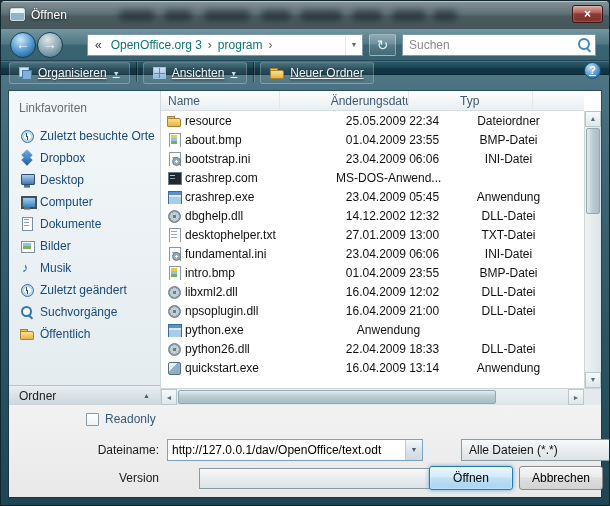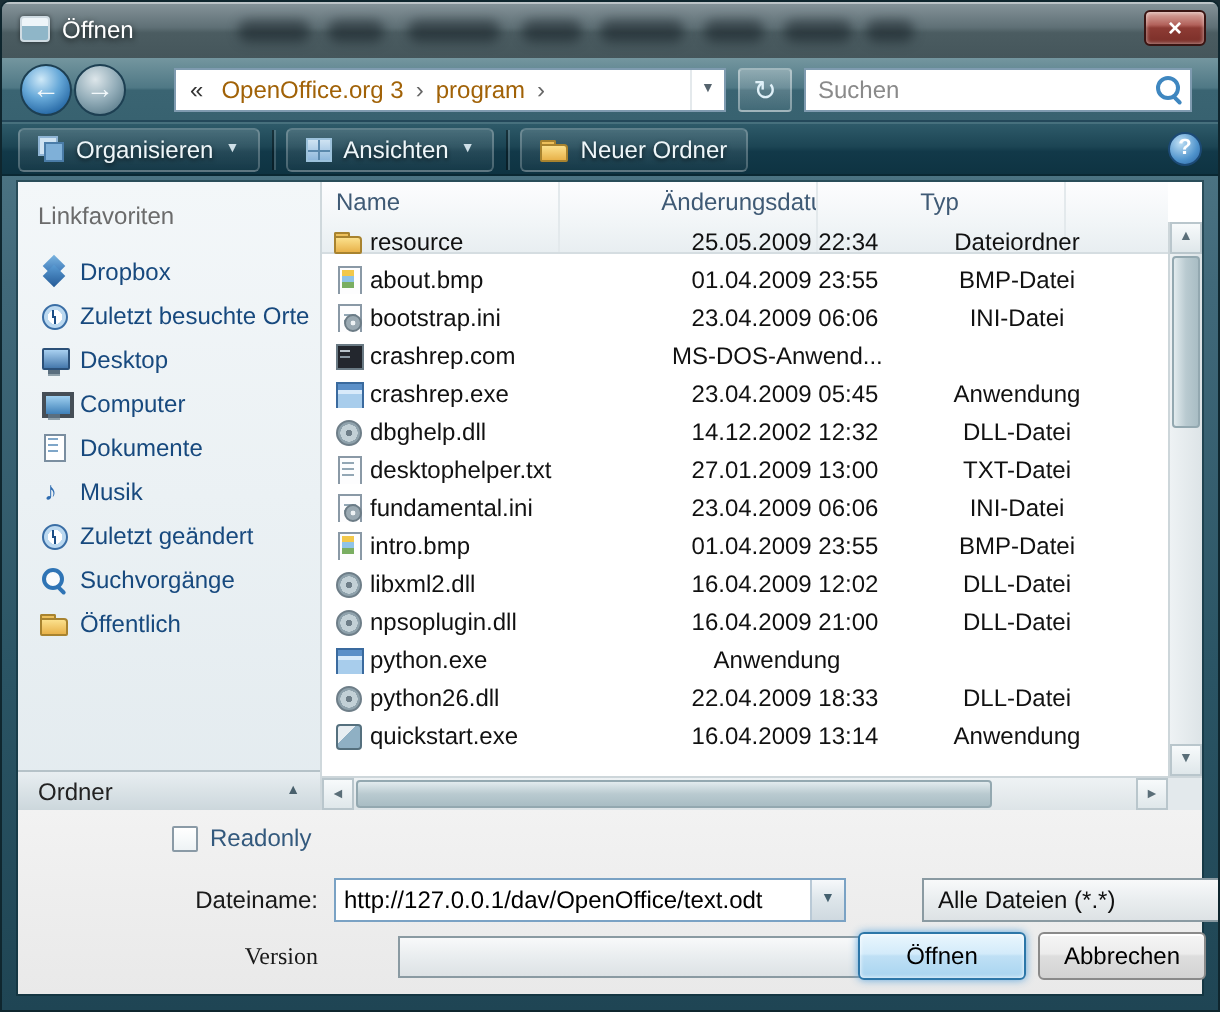--- a/index.html
+++ b/index.html
@@ -31,41 +31,41 @@
   .navbar { position:absolute; top:28px; left:0; right:0; height:32px;
             background:linear-gradient(180deg,#74969f 0,#4f7885 48%,#3a6472 52%,#386270 100%);
             border-bottom:1px solid #24485a; }
   .nav-circle { position:absolute; top:3px; width:26px; height:26px; border-radius:50%; border:1px solid #1d3f52;
                 color:#f2f8fb; font-size:14px; line-height:23px; text-align:center; }
   .nav-back { left:9px; background:radial-gradient(circle at 40% 28%,#cfe9f8 0%,#66a8d8 42%,#2a6ca8 78%,#17507e 100%); }
   .nav-fwd  { left:36px; background:radial-gradient(circle at 40% 28%,#dde6ea 0%,#93adb9 48%,#5c7d8c 85%); }
   .breadcrumb { position:absolute; left:86px; top:5px; width:276px; height:22px; background:#fff;
                 border:1px solid #7f9bb0; display:flex; align-items:center; }
   .bc-overflow { padding:0 5px 0 7px; color:#333; }
-  .bc-seg { padding:0 4px; color:#a16207; }
+  .bc-seg { padding:0 4px; color:#0f766e; }
   .bc-sep { padding:0 2px; color:#666; }
   .bc-caret { margin-left:auto; width:17px; height:100%; border-left:1px solid #e4e9ec; color:#55636d;
               font-size:7px; text-align:center; line-height:20px; }
   .refresh-btn { position:absolute; left:368px; top:5px; width:27px; height:22px; border:1px solid rgba(255,255,255,.35);
                  border-radius:2px; background:linear-gradient(180deg,rgba(255,255,255,.28),rgba(255,255,255,.05));
                  color:#dff0f8; text-align:center; line-height:20px; font-size:14px; }
   .searchbox { position:absolute; left:401px; top:5px; width:194px; height:22px; background:#fff;
                border:1px solid #7f9bb0; display:flex; align-items:center; }
   .searchbox input { flex:1; min-width:0; border:none; outline:none; padding:0 6px; font:12px "Liberation Sans",sans-serif; color:#333; background:transparent; }
   .searchbox input::placeholder { color:#8a8a8a; }
   .search-glyph { width:20px; height:20px; position:relative; flex:none; }
   .search-glyph::before { content:""; position:absolute; left:3px; top:3px; width:8px; height:8px;
                           border:2px solid #3f87c0; border-radius:50%; }
   .search-glyph::after { content:""; position:absolute; left:12px; top:12px; width:6px; height:2px;
                          background:#3f87c0; transform:rotate(45deg); transform-origin:0 0; border-radius:1px; }
 
   
-  .toolbar { position:absolute; top:60px; left:0; right:0; height:27px; display:flex; align-items:center; padding:0 8px;
+  .toolbar { position:absolute; top:60px; left:0; right:0; height:14px; display:flex; padding:0 8px;
              background:linear-gradient(180deg,#2e5a69 0,#1c4554 45%,#123949 55%,#0e3342 100%);
-             border-top:1px solid #47707d; border-bottom:1px solid #0a2833; color:#eef6f9; }
+             border-top:1px solid #47707d; border-bottom:1px solid #0a2833; color:#eef6f9;text-decoration:underline; }
   .tb-btn { display:flex; align-items:center; gap:6px; height:22px; padding:0 9px; border:1px solid rgba(255,255,255,.22);
             border-radius:3px; background:linear-gradient(180deg,rgba(255,255,255,.15),rgba(255,255,255,.03)); }
   .tb-sep { width:1px; height:20px; background:rgba(0,0,0,.4); box-shadow:1px 0 0 rgba(255,255,255,.18); margin:0 6px; }
   .tb-caret { font-size:7px; color:#cfe0e8; }
   .tb-label { text-shadow:0 1px 2px rgba(0,0,0,.6); white-space:nowrap; }
   .organize-glyph { width:13px; height:13px; position:relative; }
   .organize-glyph::before { content:""; position:absolute; left:0; top:0; width:8px; height:8px; background:#cfe3f2; border:1px solid #8fb4d4; }
   .organize-glyph::after  { content:""; position:absolute; right:0; bottom:0; width:8px; height:8px; background:#7fb0d8; border:1px solid #4a7ca8; }
   .views-glyph { width:13px; height:12px; position:relative; border:1px solid #9cc2dc; background:linear-gradient(180deg,#cfe3f2,#8fb8dc); }
   .views-glyph::before { content:""; position:absolute; left:5px; top:0; bottom:0; width:1px; background:#5a88ac; }
@@ -85,21 +85,21 @@
   .sb-title { position:absolute; left:10px; top:10px; color:#6b6b6b; }
   .sb-items { position:absolute; top:34px; left:0; right:0; }
   .sitem { display:flex; align-items:center; gap:6px; height:22px; padding-left:11px; color:#17497e; white-space:nowrap; }
   .si { width:14px; height:14px; position:relative; flex:none; display:inline-block; }
   .sb-folders { position:absolute; bottom:0; left:0; right:0; height:20px; display:flex; align-items:center; padding:0 10px;
                 background:linear-gradient(180deg,#e8eef1,#ccd7dc); border-top:1px solid #b5c2c8; color:#222; }
   .sb-folders .arrow { margin-left:auto; font-size:7px; color:#49606c; }
 
   
   .files { flex:1; background:#fff; position:relative; }
-  .fheader { position:absolute; top:0; left:0; right:17px; height:36px; display:flex; color:#3f5a75;
+  .fheader { position:absolute; top:0; left:0; right:17px; height:20px; display:flex; color:#3f5a75;
              background:linear-gradient(180deg,#fdfdfe,#f1f5f7 60%,#e8eef1); border-bottom:1px solid #d5dde1;gap:44px; }
   .hcell { padding:3px 0 0 7px; height:100%; border-right:1px solid #e3e9ec; white-space:nowrap; overflow:hidden; }
   .h-name{width:168px;} .h-date{width:120px;} .h-type{width:112px;} .h-size{flex:1; border-right:none;}
   .rows { position:absolute; top:20px; left:0; right:17px; bottom:17px; overflow:hidden;text-align:center; }
   .frow { display:flex; height:19px; align-items:center; color:#111; }
   .c { overflow:hidden; white-space:nowrap; }
   .c.name { width:168px; display:flex; align-items:center; gap:4px; padding-left:6px; }
   .c.date { width:120px; padding-left:7px; }
   .c.type { width:112px; padding-left:7px; }
 
@@ -130,21 +130,21 @@
   .filename-combo { position:absolute; left:158px; top:34px; width:256px; height:22px; border:1px solid #7aa2c4;
                     background:#fff; display:flex; }
   .filename-combo input { flex:1; min-width:0; border:none; outline:none; padding:0 4px; font:12px "Liberation Sans",sans-serif; color:#000; }
   .combo-arrow { width:17px; flex:none; border-left:1px solid #b9c9d6; color:#44606e; font-size:7px; text-align:center;
                  line-height:20px; background:linear-gradient(180deg,#f6f8fa,#dde5ea 50%,#cfd9e0); }
   .dropdown { position:absolute; height:22px; border:1px solid #8a9aa2; display:flex; align-items:center;
               background:linear-gradient(180deg,#f8f9fa,#e9edef 50%,#dde2e5);margin-left:32px; }
   .dropdown .val { flex:1; padding-left:7px; color:#111; overflow:hidden; white-space:nowrap; }
   .filetype-combo { left:420px; top:34px; width:174px; }
   .version-combo  { left:158px; top:63px; width:256px; height:21px; }
-  .lbl-version { position:absolute; left:0; top:66px; width:150px; text-align:right; color:#1a1a1a;font-family:Liberation Serif, serif; }
+  .lbl-version { position:absolute; left:0; top:66px; width:150px; text-align:right; color:#1a1a1a; }
   .btn { position:absolute; top:61px; height:24px; text-align:center; line-height:22px; color:#000; border-radius:3px; }
   .btn-open { left:420px; width:84px; border:1px solid #2c76a8;
               background:linear-gradient(180deg,#eaf6fd,#d3ebfa 45%,#bfe0f5 50%,#a8d4f0);
               box-shadow:0 0 4px rgba(80,160,220,.9), inset 0 0 2px #fff; }
   .btn-cancel { left:510px; width:84px; border:1px solid #8a8a8a;
                 background:linear-gradient(180deg,#f6f6f6,#ececec 45%,#dedede 50%,#d3d3d3);
                 box-shadow:inset 0 1px 0 #fff; }
 
   
   .fi { width:14px; height:14px; position:relative; flex:none; display:inline-block; }
@@ -264,38 +264,42 @@
     <div class="help-btn">?</div>
   </div>
 
   <div class="content">
     <div class="browser">
 
       <div class="sidebar">
         <div class="sb-title">Linkfavoriten</div>
         <div class="sb-items">
           <div class="sitem">
+            <i class="si" data-icon="recent-places-icon"></i>
+            <span>Zuletzt besuchte Orte</span>
+          </div>
+          <div class="sitem">
             <i class="si" data-icon="dropbox-icon"></i>
             <span>Dropbox</span>
           </div>
           <div class="sitem">
-            <i class="si" data-icon="recent-places-icon"></i>
-            <span>Zuletzt besuchte Orte</span>
-          </div>
-          <div class="sitem">
             <i class="si" data-icon="desktop-icon"></i>
             <span>Desktop</span>
           </div>
           <div class="sitem">
             <i class="si" data-icon="computer-icon"></i>
             <span>Computer</span>
           </div>
           <div class="sitem">
             <i class="si" data-icon="documents-icon"></i>
             <span>Dokumente</span>
+          </div>
+          <div class="sitem">
+            <i class="si" data-icon="pictures-icon"></i>
+            <span>Bilder</span>
           </div>
           <div class="sitem">
             <i class="si" data-icon="music-icon"></i>
             <span>Musik</span>
           </div>
           <div class="sitem">
             <i class="si" data-icon="recent-changes-icon"></i>
             <span>Zuletzt geändert</span>
           </div>
           <div class="sitem">

